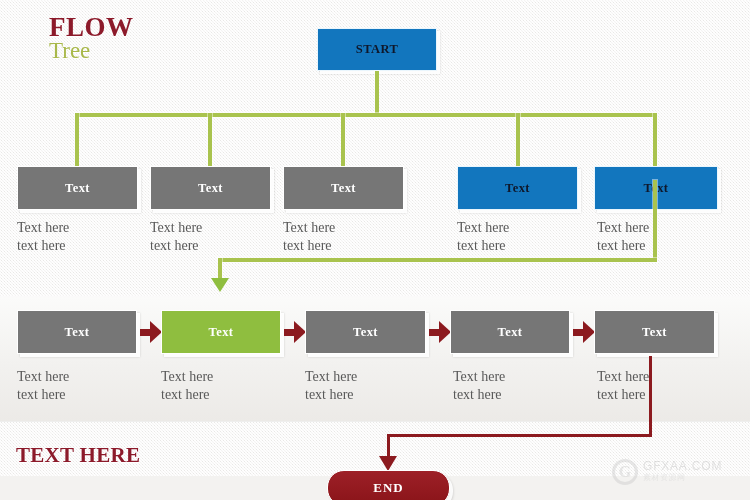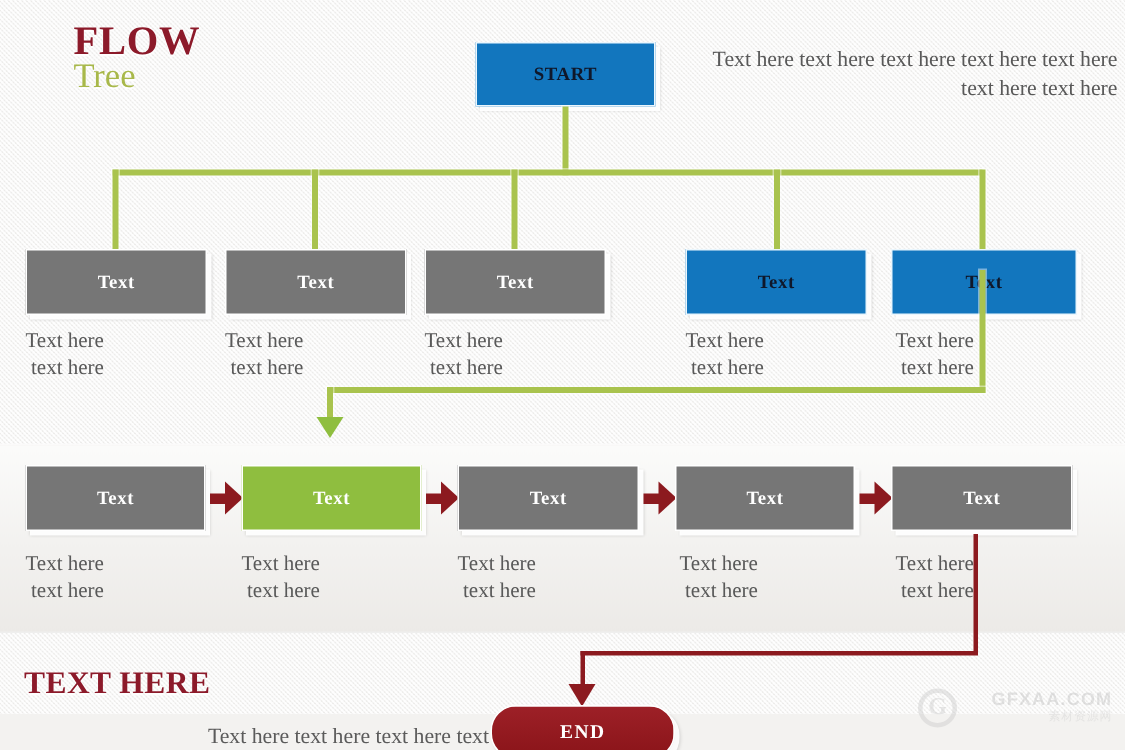--- a/index.html
+++ b/index.html
@@ -10,21 +10,20 @@
     position:relative;
   }
   
   #slide{
     position:absolute;left:0;top:0;width:750px;height:476px;
     background-color:#f4f3f1;
     background-image:
       repeating-linear-gradient(45deg, rgba(255,255,255,.85) 0 1px, rgba(0,0,0,.025) 1px 2px),
       repeating-linear-gradient(-45deg, rgba(255,255,255,.55) 0 1px, rgba(0,0,0,.018) 1px 2px);
     background-size:3px 3px,3px 3px;
-    text-align:right;
   }
 
   
   #title-flow{
     position:absolute;left:49px;top:12px;
     font-size:27px;font-weight:bold;letter-spacing:.5px;
     color:#8c1a2a;font-family:"Liberation Serif", serif;
     text-shadow:0 1px 0 rgba(255,255,255,.9);
   }
   #title-tree{
@@ -119,35 +118,34 @@
     display:flex;align-items:center;opacity:.42;
   }
   #watermark .wm-g{
     width:26px;height:26px;border-radius:50%;
     border:3px solid #c9c9c9;box-sizing:border-box;
     display:flex;align-items:center;justify-content:center;
     color:#c9c9c9;font-size:16px;font-weight:bold;
     font-family:"Liberation Serif", serif;
   }
   #watermark .wm-txt{margin-left:5px;line-height:11px;}
-  #watermark .wm-main{color:#bdbdbd;font-size:12px;font-weight:bold;letter-spacing:.8px;font-family:"Liberation Sans", sans-serif;margin-left:18px;}
+  #watermark .wm-main{color:#bdbdbd;font-size:12px;font-weight:normal;letter-spacing:.8px;font-family:"Liberation Sans", sans-serif;}
   #watermark .wm-sub{color:#cfcfcf;font-size:8px;letter-spacing:.5px;font-family:"Liberation Sans", sans-serif;}
 </style>
 </head>
 <body>
 
 <div id="slide">
 
   <div id="title-flow">FLOW</div>
   <div id="title-tree">Tree</div>
 
   <div class="node blue" id="start-node" style="left:317px;top:28px;width:120px;height:43px;">
     <span>START</span>
   </div>
-  <div id="start-desc">Text here text here text here text here text here text here text here</div>
 
   <div class="gline v" style="left:375px;top:71px;height:46px;"></div>
   <div class="gline h" style="left:75px;top:113px;width:580px;"></div>
   <div class="gline v" style="left:75px;top:113px;height:53px;"></div>
   <div class="gline v" style="left:208px;top:113px;height:53px;"></div>
   <div class="gline v" style="left:341px;top:113px;height:53px;"></div>
   <div class="gline v" style="left:516px;top:113px;height:53px;"></div>
   <div class="gline v" style="left:653px;top:113px;height:53px;"></div>
 
   <div class="node gray" style="left:17px;top:166px;width:121px;height:44px;">
@@ -236,21 +234,20 @@
   </div>
   <div class="caption" style="left:597px;top:368px;">Text here
 text here</div>
 
   <div class="rline v" style="left:649px;top:356px;height:80px;"></div>
   <div class="rline h" style="left:387px;top:434px;width:265px;"></div>
   <div class="rline v" style="left:387px;top:434px;height:26px;"></div>
   <div class="rarrow-down" style="left:379px;top:456px;"></div>
 
   <div id="bottom-heading">TEXT HERE</div>
-  <div id="bottom-desc">Text here text here text here text</div>
 
   <div id="end-pill">
     <span>END</span>
   </div>
 
   <div id="watermark">
     <div class="wm-g">G</div>
     <div class="wm-txt">
       <div class="wm-main">GFXAA.COM</div>
       <div class="wm-sub">素材资源网</div>

